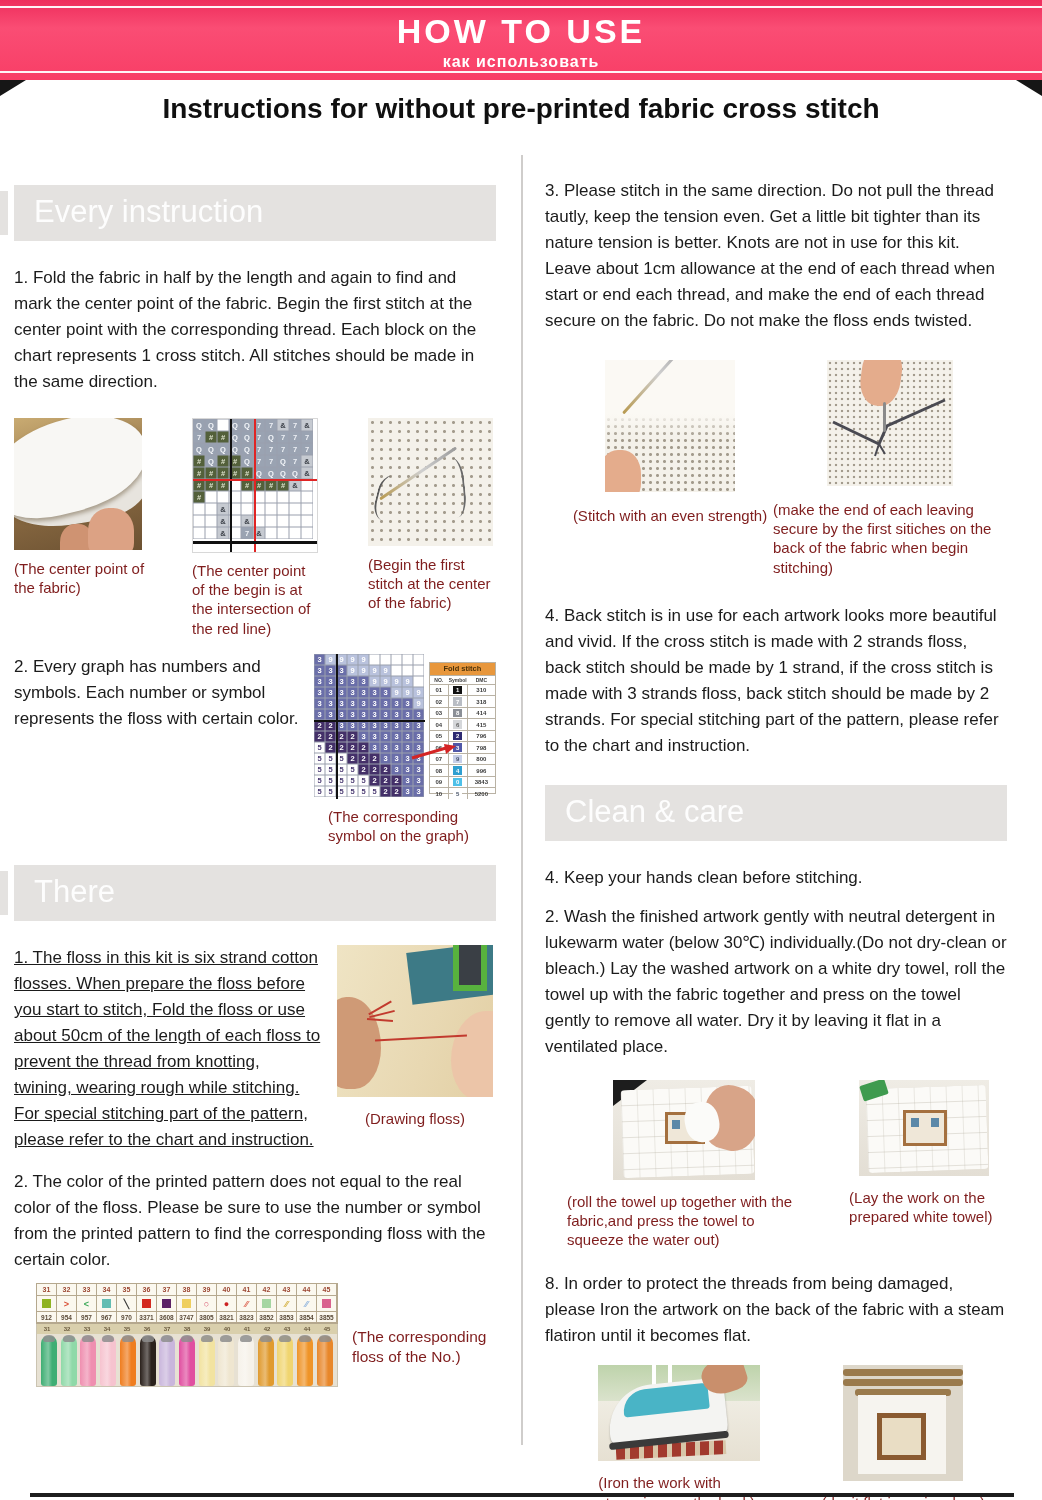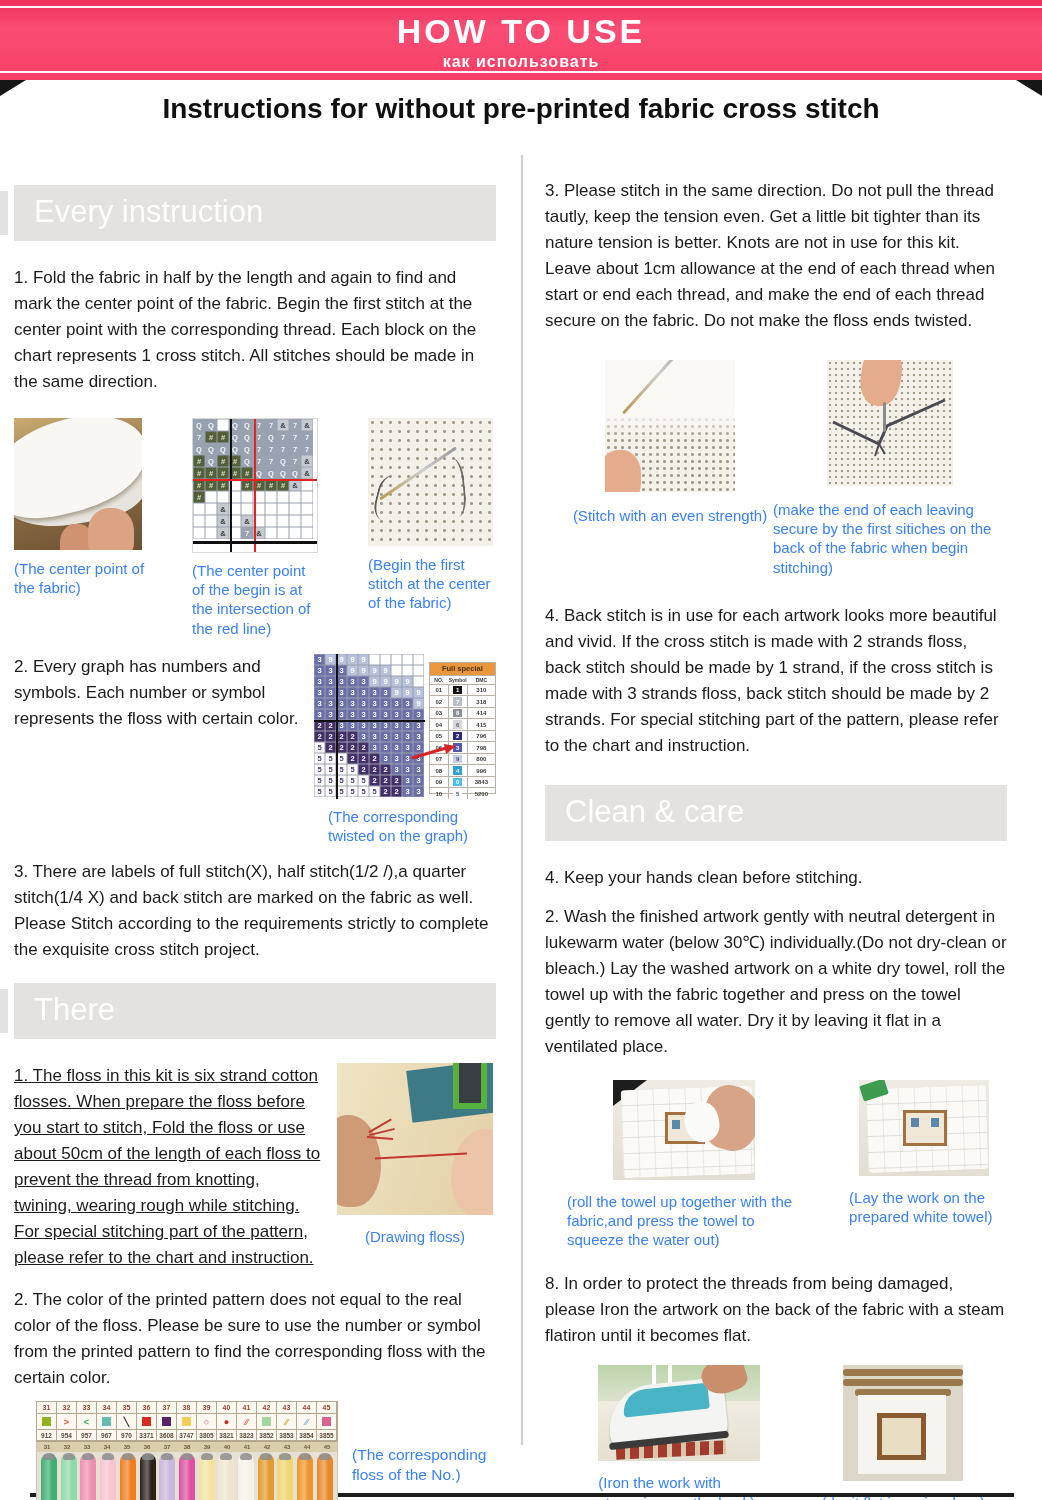--- a/index.html
+++ b/index.html
@@ -29,21 +29,21 @@
   .col-left{ left:14px; top:185px; width:482px; }
   .col-right{ left:545px; top:178px; width:462px; }
 
   .sec-header{ background:#e4e2e0; color:#fdfdfd; font-size:31px; font-weight:400;
     padding:9px 0 11px 20px; position:relative; }
   .sec-header::before{ content:""; position:absolute; left:-14px; top:6px; bottom:6px; width:8px; background:#e4e2e0; }
   .col-right .sec-header::before{ display:none; }
 
   .para{ font-size:17px; line-height:1.53; color:#1b1b1b; }
 
-  .cap{ font-size:15px; line-height:1.28; color:#3b82f6; }
+  .cap{ font-size:15px; line-height:1.28; color:#7f1d1d; }
 
   .figrow{ display:flex; }
   .fig{ display:flex; flex-direction:column; }
 
   .photo{ position:relative; overflow:hidden; background:#eee; }
 
   
   .ph-fold{ width:128px; height:132px; background:linear-gradient(165deg,#c9ab72 0%,#8a6a42 55%,#6b5132 100%); }
   .ph-fold .paper2{ position:absolute; left:-18px; top:18px; width:150px; height:88px; background:#e7e4de; border-radius:45% 55% 35% 45%; transform:rotate(-9deg); }
   .ph-fold .paper1{ position:absolute; left:-26px; top:2px; width:160px; height:92px; background:#f8f7f4; border-radius:55% 45% 50% 38%; transform:rotate(-14deg); box-shadow:0 3px 4px rgba(90,70,40,.45); }
@@ -409,21 +409,21 @@
                 <div class="gc" style="width: 11px; height: 11px; background: rgb(255, 255, 255); color: rgb(74, 58, 114); font-size: 7.5px;">5</div>
                 <div class="gc" style="width: 11px; height: 11px; background: rgb(68, 48, 105); color: rgb(255, 255, 255); font-size: 7.5px;">2</div>
                 <div class="gc" style="width: 11px; height: 11px; background: rgb(68, 48, 105); color: rgb(255, 255, 255); font-size: 7.5px;">2</div>
                 <div class="gc" style="width: 11px; height: 11px; background: rgb(106, 110, 169); color: rgb(255, 255, 255); font-size: 7.5px;">3</div>
                 <div class="gc" style="width: 11px; height: 11px; background: rgb(106, 110, 169); color: rgb(255, 255, 255); font-size: 7.5px;">3</div>
               </div>
             <div class="gline" style="left:22px;top:0;width:2px;height:100%;"></div>
             <div class="gline" style="left:0;top:66px;width:100%;height:2px;"></div>
           </div>
           <div class="fstable" id="fstable" style="margin-left:4px;margin-top:8px;height:132px;">
-              <div class="t-title">Full special</div>
+              <div class="t-title">Fold stitch</div>
               <div class="t-row">
                 <div class="c1" style="font-size:5px;">NO.</div>
                 <div class="c2" style="font-size:5px;border:none;">Symbol</div>
                 <div class="c3" style="font-size:5px;">DMC</div>
               </div>
               <div class="t-row">
                 <div class="c1">01</div>
                 <div class="c2">
                   <span class="sym" style="background:#111111;color:#ffffff;">1</span>
                 </div>
@@ -491,25 +491,24 @@
                   <span class="sym" style="background:#ffffff;color:#445066;">5</span>
                 </div>
                 <div class="c3">5200</div>
               </div>
             </div>
           <svg class="arrow-svg" style="left:96px;top:90px;width:46px;height:22px;" viewBox="0 0 46 22">
             <line x1="2" y1="14" x2="36" y2="4" stroke="#d42424" stroke-width="3"></line>
             <polygon points="46,2 34,0 36,10" fill="#d42424"></polygon>
           </svg>
         </div>
-        <div class="cap" style="margin-top:8px;margin-left:14px;">(The corresponding twisted on the graph)</div>
+        <div class="cap" style="margin-top:8px;margin-left:14px;">(The corresponding symbol on the graph)</div>
       </div>
     </div>
 
-    <div class="para" style="margin-top:14px;">3. There are labels of full stitch(X), half stitch(1/2 /),a quarter stitch(1/4 X) and back stitch are marked on the fabric as well. Please Stitch according to the requirements strictly to complete the exquisite cross stitch project.</div>
 
     <div class="sec-header" style="margin-top:20px;">There</div>
 
     <div class="figrow" style="margin-top:24px;">
       <div class="para" style="width:308px;text-decoration:underline;">1. The floss in this kit is six strand cotton flosses. When prepare the floss before you start to stitch, Fold the floss or use about 50cm of the length of each floss to prevent the thread from knotting, twining, wearing rough while stitching. For special stitching part of the pattern, please refer to the chart and instruction.</div>
       <div class="fig" style="margin-left:14px;width:158px;align-items:center;">
         <div class="photo ph-draw" style="width:156px;height:152px;">
           <div class="mat"></div>
           <div class="frame"></div>
           <div class="handL"></div>

